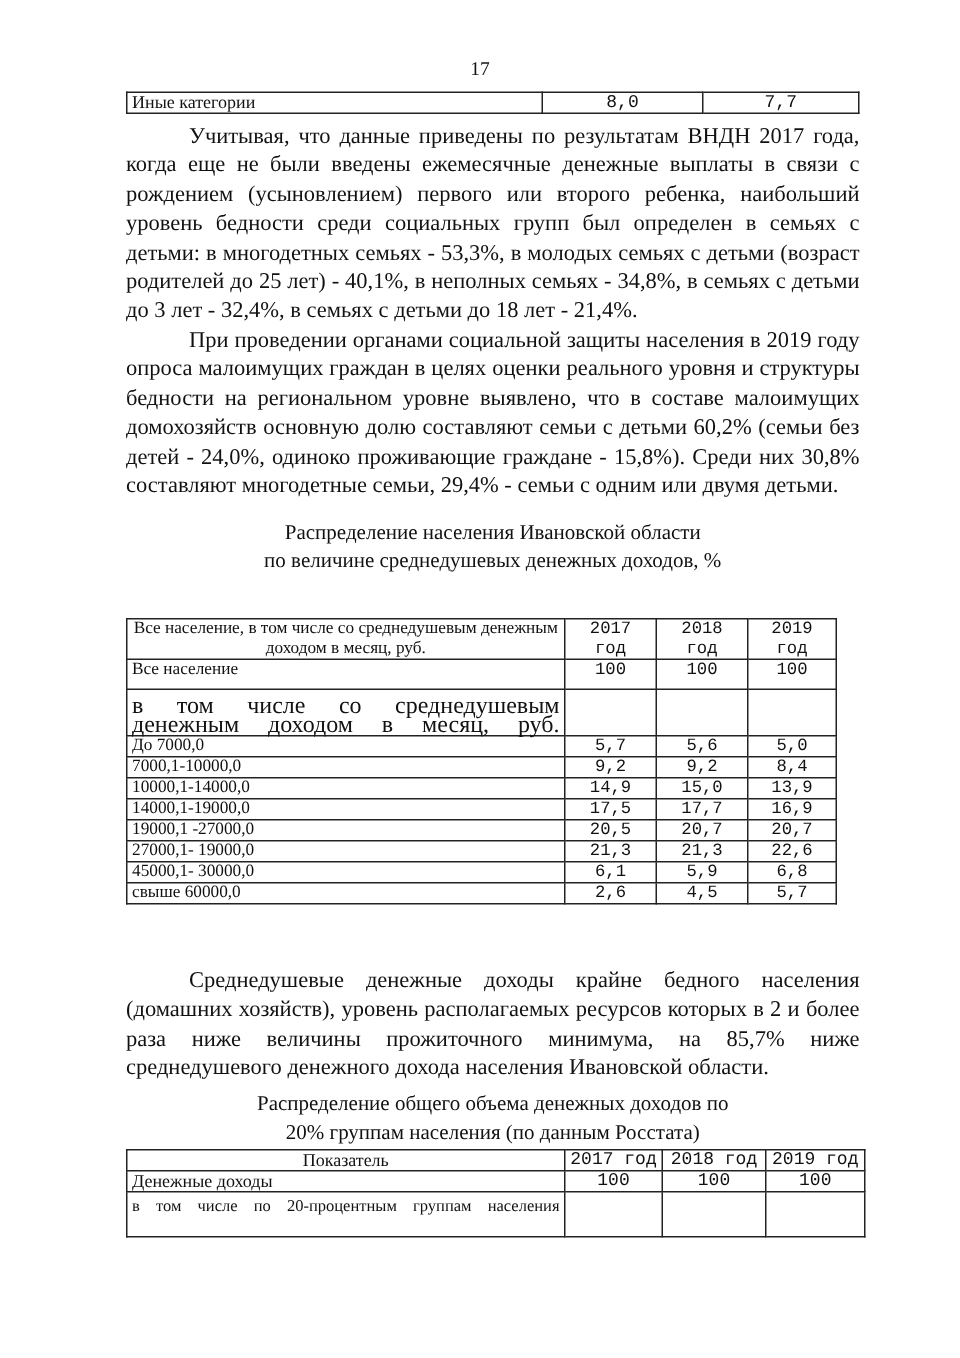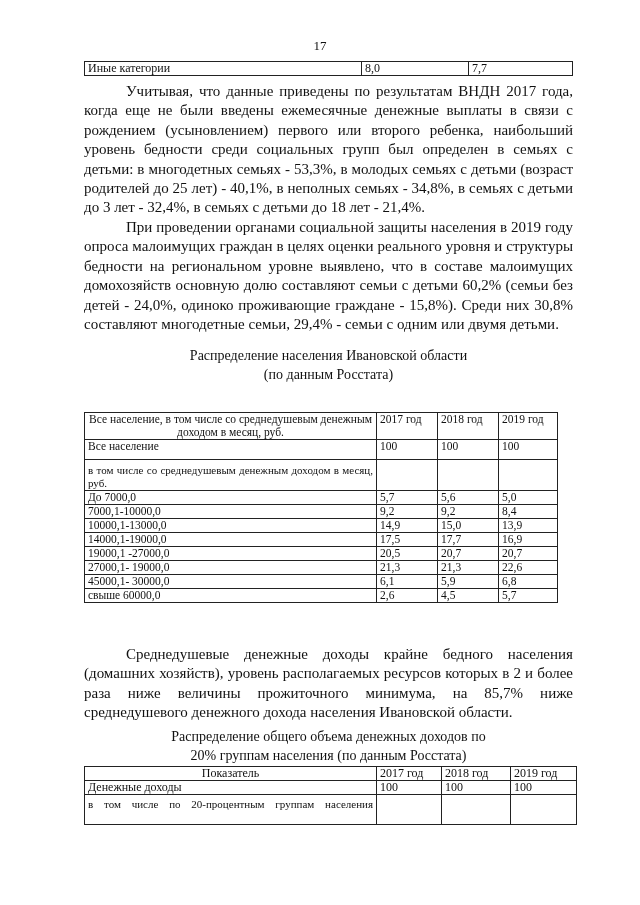--- a/index.html
+++ b/index.html
@@ -2,21 +2,21 @@
 <html><head>
 <meta charset="utf-8">
 <style>
   html, body { margin: 0; padding: 0; background: #ffffff; }
   body { width: 640px; height: 905px; position: relative; overflow: hidden;
          font-family: "Liberation Serif", "DejaVu Serif", serif; color: #111; }
   .abs { position: absolute; }
   .page-number { left: 0; width: 640px; top: 38px; text-align: center; font-size: 13px; }
   table { border-collapse: collapse; position: absolute; }
   td { border: 1px solid #222; padding: 0 3px; font-size: 11.5px; line-height: 13px; vertical-align: top; }
-  td.num { text-align: left; }
+  td.num { text-align: center; font-family: Liberation Mono, monospace; }
   .para { position: absolute; left: 84px; width: 489px; font-size: 15px; line-height: 19.4px; text-align: justify; }
   .para .ind { display: inline-block; width: 42px; }
   .caption { position: absolute; left: 84px; width: 489px; text-align: center; font-size: 14px; line-height: 19px; }
   #t1 { left: 84px; top: 61px; width: 489px; }
   #t1 td { font-size: 12px; height: 13px; }
   #t2 { left: 84px; top: 412px; width: 474px; }
   #t3 { left: 84px; top: 766px; width: 493px; }
   #t3 td { font-size: 12px; }
   .just { text-align: justify; text-align-last: justify; }
 </style>
@@ -34,59 +34,59 @@
   </tr>
 </tbody>
   </table>
 
 <div class="para" style="top:82px"><span class="ind"></span><span>Учитывая, что данные приведены по результатам ВНДН 2017 года, когда еще не были введены ежемесячные денежные выплаты в связи с рождением (усыновлением) первого или второго ребенка, наибольший уровень бедности среди социальных групп был определен в семьях с детьми: в многодетных семьях - 53,3%, в молодых семьях с детьми (возраст родителей до 25 лет) - 40,1%, в неполных семьях - 34,8%, в семьях с детьми до 3 лет - 32,4%, в семьях с детьми до 18 лет - 21,4%.</span></div>
 
 <div class="para" style="top:218px"><span class="ind"></span><span>При проведении органами социальной защиты населения в 2019 году опроса малоимущих граждан в целях оценки реального уровня и структуры бедности на региональном уровне выявлено, что в составе малоимущих домохозяйств основную долю составляют семьи с детьми 60,2% (семьи без детей - 24,0%, одиноко проживающие граждане - 15,8%). Среди них 30,8% составляют многодетные семьи, 29,4% - семьи с одним или двумя детьми.</span></div>
 
 <div class="caption" style="top:346px">
   <div>Распределение населения Ивановской области</div>
-  <div>(по данным Росстата)</div>
+  <div>по величине среднедушевых денежных доходов, %</div>
 </div>
 
 <table id="t2">
   <tbody>
       <tr>
     <td style="width:285px;text-align:center">Все население, в том числе со среднедушевым денежным доходом в месяц, руб.</td>
     <td class="num" style="width:54px">2017 год</td>
     <td class="num" style="width:54px">2018 год</td>
     <td class="num">2019 год</td>
   </tr>
   <tr style="height:20px">
     <td>Все население</td>
     <td class="num">100</td>
     <td class="num">100</td>
     <td class="num">100</td>
   </tr>
   <tr style="height:30px">
     <td style="padding-top:4px">
-          <div class="just" style="font-size:11px">в том числе со среднедушевым денежным доходом в месяц, руб.</div>
+          <div class="just" style="font-size:16px">в том числе со среднедушевым денежным доходом в месяц, руб.</div>
         </td>
     <td class="num"></td>
     <td class="num"></td>
     <td class="num"></td>
   </tr>
   <tr>
         <td>До 7000,0</td>
         <td class="num">5,7</td>
         <td class="num">5,6</td>
         <td class="num">5,0</td>
       </tr>
   <tr>
         <td>7000,1-10000,0</td>
         <td class="num">9,2</td>
         <td class="num">9,2</td>
         <td class="num">8,4</td>
       </tr>
   <tr>
-        <td>10000,1-13000,0</td>
+        <td>10000,1-14000,0</td>
         <td class="num">14,9</td>
         <td class="num">15,0</td>
         <td class="num">13,9</td>
       </tr>
   <tr>
         <td>14000,1-19000,0</td>
         <td class="num">17,5</td>
         <td class="num">17,7</td>
         <td class="num">16,9</td>
       </tr>

